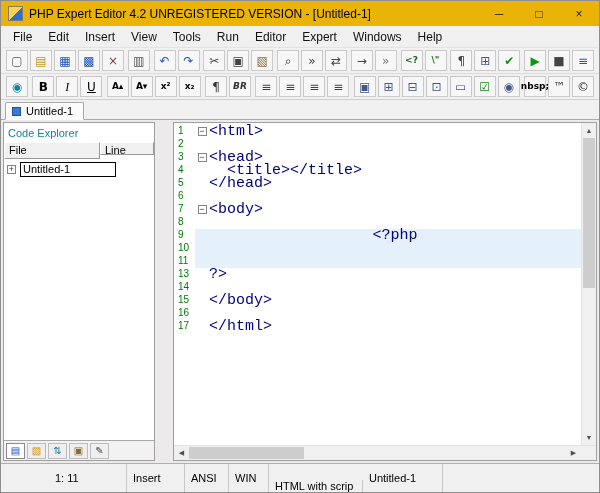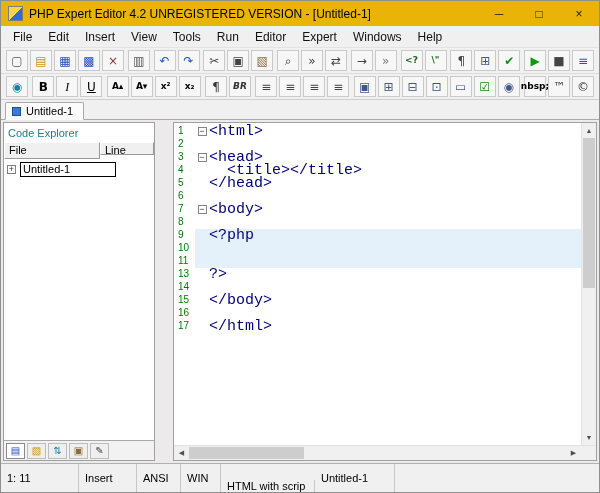--- a/index.html
+++ b/index.html
@@ -63,39 +63,39 @@
   .editor-wrap { flex: 1; border: 1px solid #a0a0a0; background: #fff; display: flex; flex-direction: column; min-width: 0; }
   .editor-body { flex: 1; display: flex; min-height: 0; }
   .editor-lines { flex: 1; overflow: hidden; padding-top: 2px; background: #fff; }
   .line { display: flex; height: 13px; }
   .lnum { flex: 0 0 21px; padding-left: 4px; font-size: 10px; color: var(--lnum, #007a00); }
   .foldcol { flex: 0 0 14px; display: flex; align-items: center; justify-content: center; }
   .foldbox { width: 9px; height: 9px; border: 1px solid #848484; background: #fff;
     font-size: 9px; line-height: 7px; text-align: center; color: #333; }
   .codetext { flex: 1; white-space: pre; font-family: "Liberation Mono", "DejaVu Sans Mono", monospace;
     font-size: 15px; line-height: 13px; color: var(--tag, #000080); }
-  .line.hl .foldcol, .line.hl .codetext { background: var(--hl, #e4f0fa); }
+  .line.hl .foldcol, .line.hl .codetext { background: var(--hl, #e4f0fa); text-align: center; }
   
   .vscroll { flex: 0 0 15px; background: #f0f0f0; display: flex; flex-direction: column; border-left: 1px solid #e2e2e2; }
   .scroll-arrow { height: 15px; width: 100%; display: flex; align-items: center; justify-content: center;
     font-size: 7px; color: #505050; background: #f0f0f0; }
   .hscroll .scroll-arrow { width: 15px; height: 100%; flex: 0 0 15px; }
   .vtrack { flex: 1; position: relative; }
   .vthumb { position: absolute; top: 0; left: 1px; right: 1px; height: 150px; background: #cdcdcd; }
   .editor-hrow { flex: 0 0 15px; display: flex; border-top: 1px solid #e2e2e2; }
   .hscroll { flex: 1; display: flex; background: #f0f0f0; }
   .htrack { flex: 1; position: relative; }
   .hthumb { position: absolute; left: 0; top: 1px; bottom: 1px; width: 115px; background: #cdcdcd; }
   .corner { flex: 0 0 15px; background: #f0f0f0; }
   
   .statusbar { flex: 0 0 17px; display: flex; background: #f0f0f0; border-top: 1px solid #b0b0b0;
     font-size: 11px; align-items: stretch; }
   .status-cell { display: flex; align-items: center; padding: 0 6px; border-right: 1px solid #c6c6c6;
     white-space: nowrap; overflow: hidden; }
-  .sc0 { width: 78px; flex: 0 0 78px; }
+  .sc0 { width: 78px; flex: 0 0 78px; margin-left: 48px; }
   .sc1 { width: 58px; flex: 0 0 58px; }
   .sc2 { width: 44px; flex: 0 0 44px; }
   .sc3 { width: 40px; flex: 0 0 40px; }
   .sc4 { width: 94px; flex: 0 0 94px; margin-top: 16px; }
   .sc5 { width: 80px; flex: 0 0 80px; }
   .sc-fill { flex: 1; border-right: none; }
 </style>
 </head>
 <body>
 

